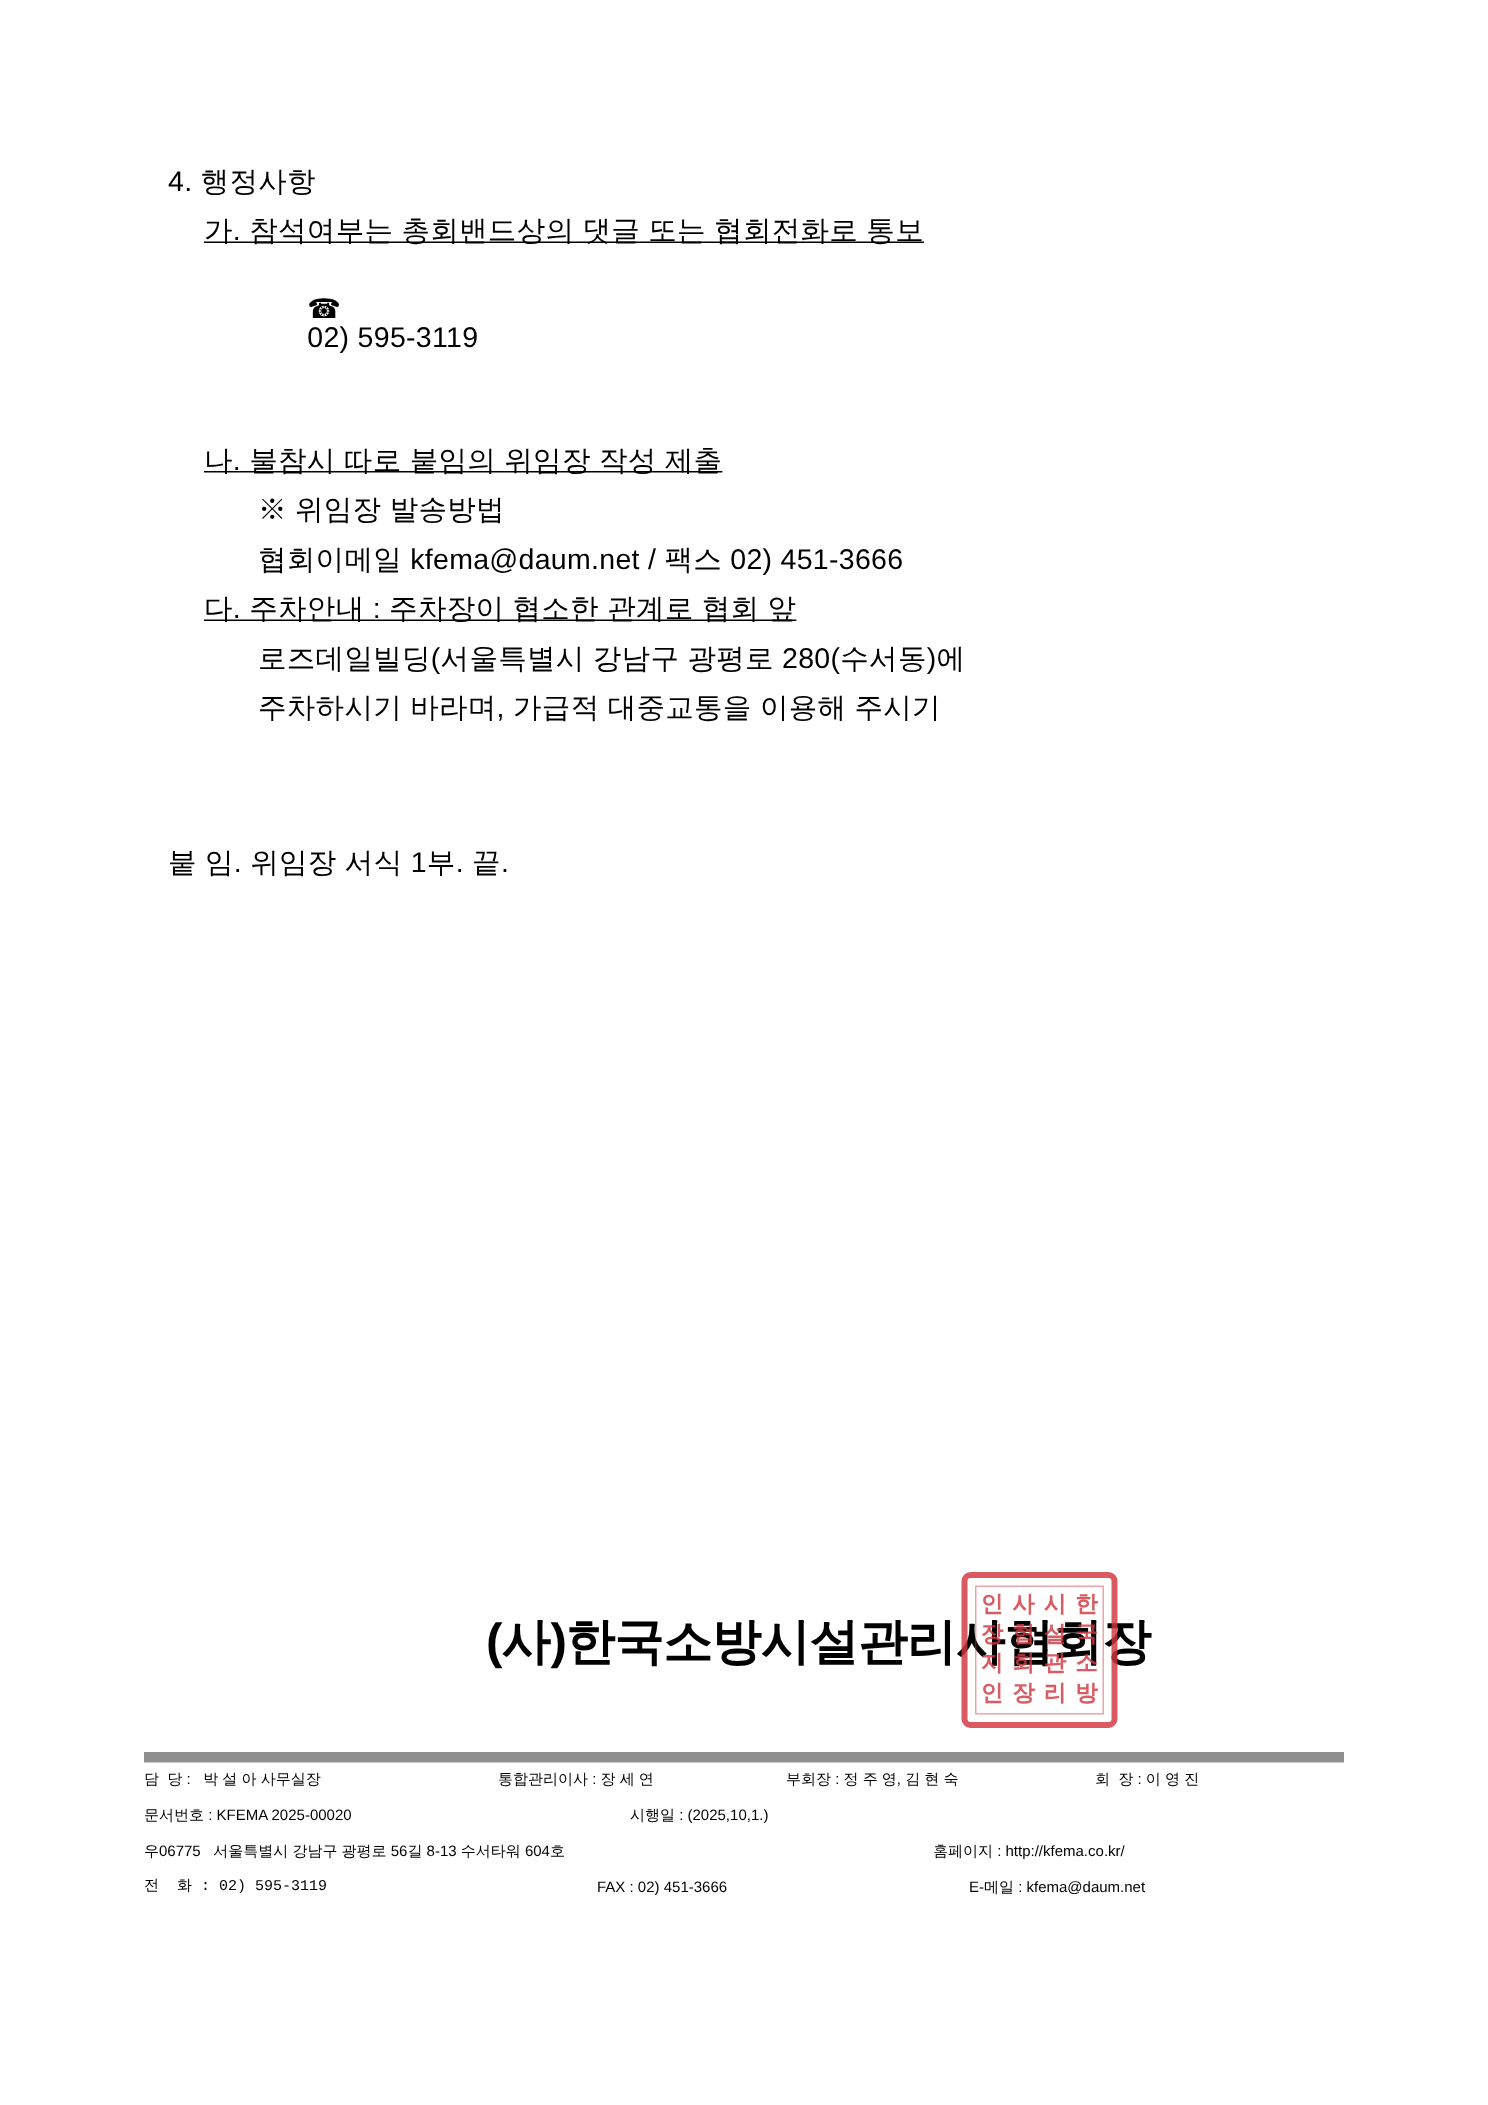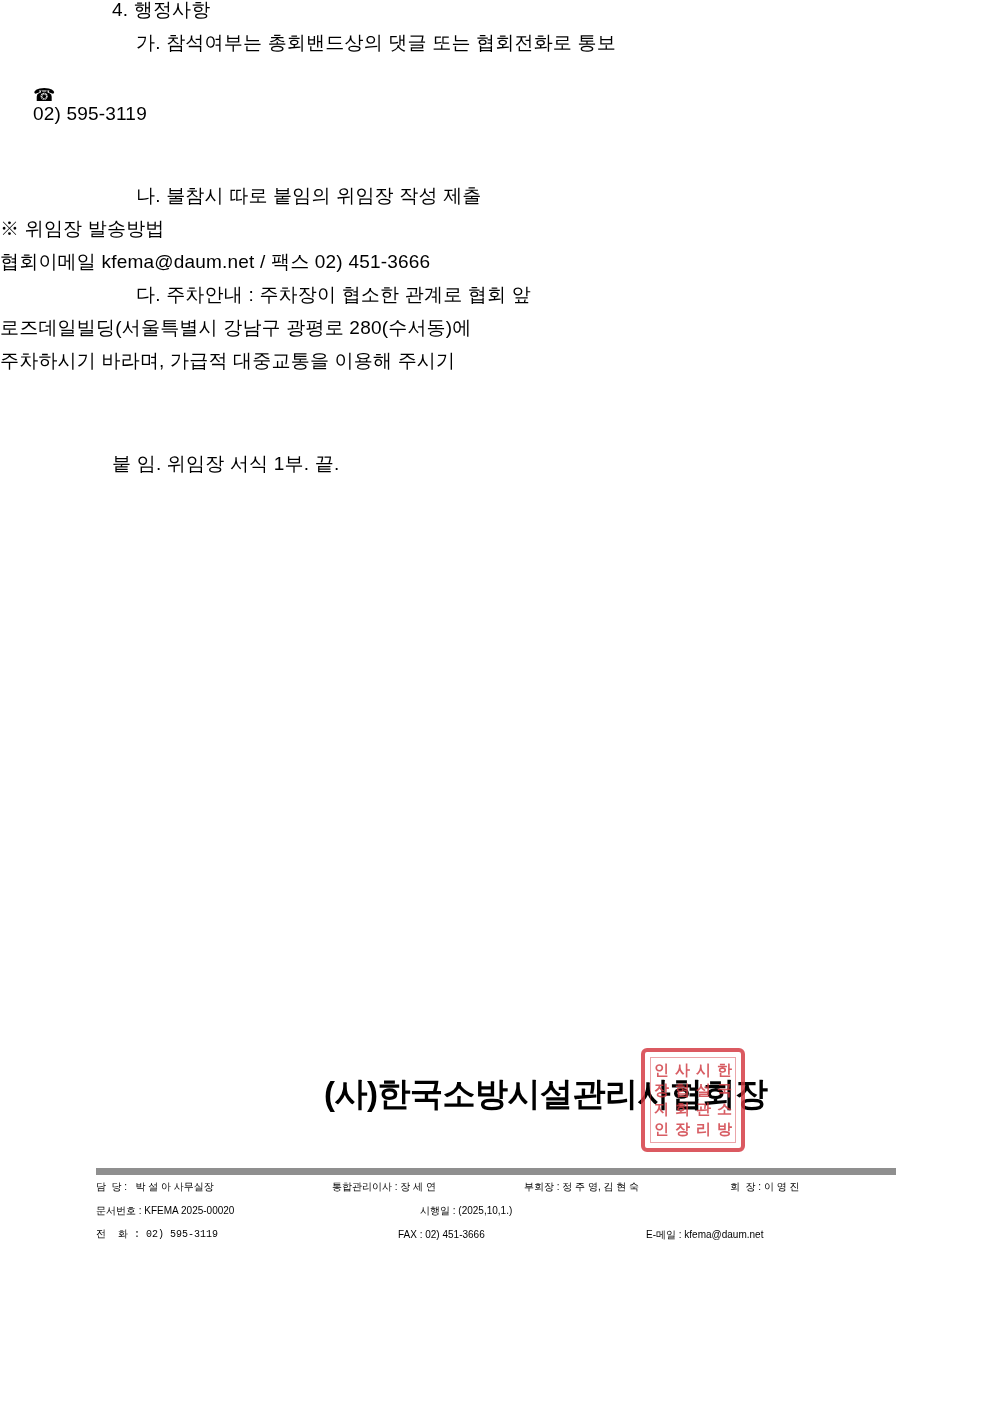--- a/index.html
+++ b/index.html
@@ -31,22 +31,22 @@
   }
 
   .line {
     font-size: 19px;
     line-height: 1.0;
     white-space: pre;
     letter-spacing: 0.2px;
   }
 
   .lvl1 { margin-left: 112px; }   
-  .lvl2 { margin-left: 136px; }   
-  .lvl3 { }   
+  .lvl2 { margin-left: 136px; text-decoration: underline; }   
+  .lvl3 { margin-left: 172px; }   
   .lvl4 { margin-left: 112px; }   
 
   .gap-sm { height: 14px; }
   .gap-md { height: 26px; }
   .gap-lg { height: 44px; }
 
   .phone-glyph {
     font-size: 18px;
   }
   .org-name {
@@ -114,21 +114,21 @@
     height: 24px;
     white-space: pre;
   }
   .fcell { position: absolute; top: 0; white-space: pre; }
 </style>
 </head>
 <body>
 
 <div class="page">
 
-  <div class="content" style="">
+  <div class="content" style="padding-top:112px;">
 
     <div class="line lvl1">4. 행정사항</div>
     <div class="gap-sm"></div>
 
     <div class="line lvl2">가. 참석여부는 총회밴드상의 댓글 또는 협회전화로 통보</div>
     <div class="gap-sm"></div>
 
     <div class="line lvl3">
       <span class="phone-glyph">☎</span>
       <span>02) 595-3119</span>
@@ -197,20 +197,24 @@
       <span class="fcell" style="left:236px;">통합관리이사 : 장 세 연</span>
       <span class="fcell" style="left:428px;">부회장 : 정 주 영, 김 현 숙</span>
       <span class="fcell" style="left:634px;">회  장 : 이 영 진</span>
     </div>
 
     <div class="footer-row">
       <span class="fcell" style="left:0px;">문서번호 : KFEMA 2025-00020</span>
       <span class="fcell" style="left:324px;">시행일 : (2025,10,1.)</span>
     </div>
 
+    <div class="footer-row">
+      <span class="fcell" style="left:0px;">우06775   서울특별시 강남구 광평로 56길 8-13 수서타워 604호</span>
+      <span class="fcell" style="left:526px;">홈페이지 : http://kfema.co.kr/</span>
+    </div>
 
     <div class="footer-row">
       <span class="fcell" style="left:0px;font-family:Liberation Mono, monospace;">전  화 : 02) 595-3119</span>
       <span class="fcell" style="left:302px;">FAX : 02) 451-3666</span>
       <span class="fcell" style="left:550px;">E-메일 : kfema@daum.net</span>
     </div>
 
   </div>
 
 </div>

